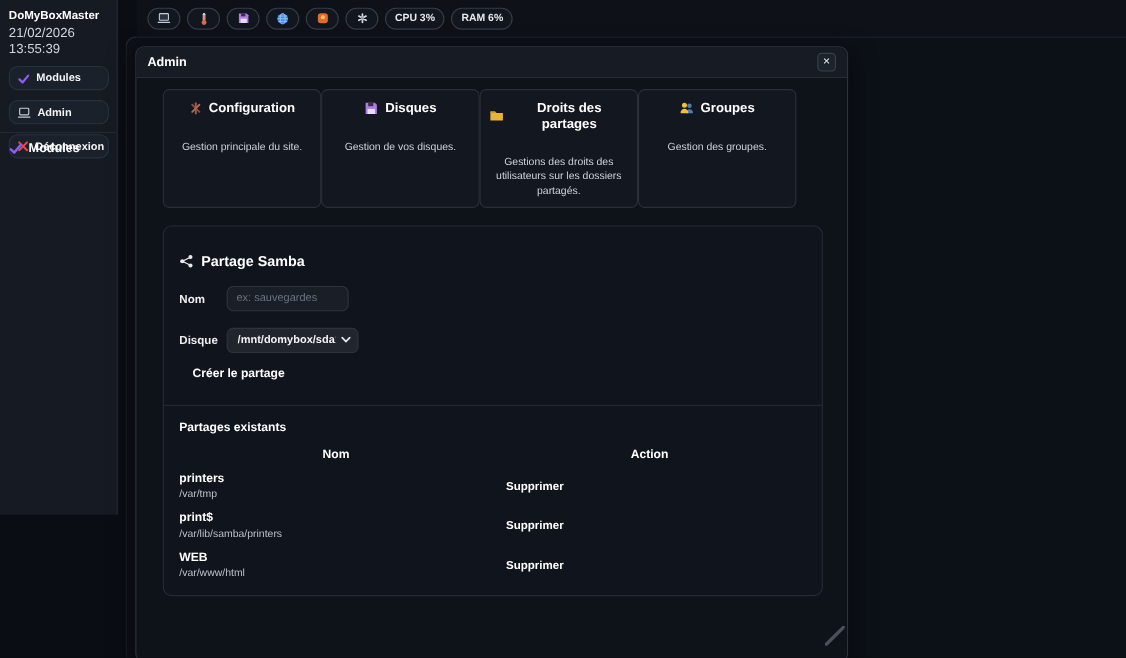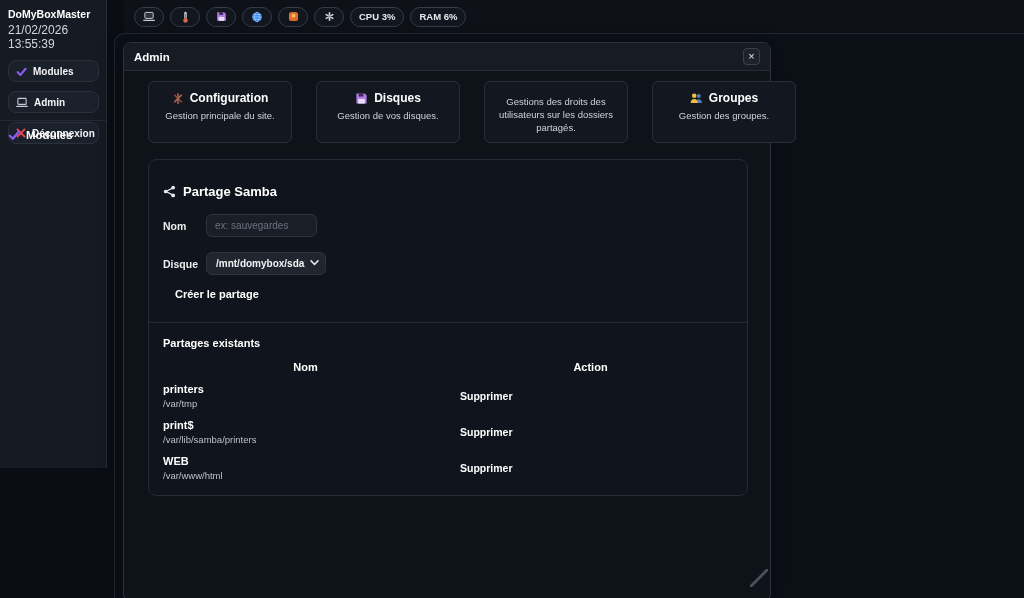--- a/index.html
+++ b/index.html
@@ -41,26 +41,26 @@
     border-radius:8px 8px 0 0; display:flex; align-items:center;
     justify-content:space-between; padding:0 10px; cursor:move; }
   .titlebar .wt { font-size:11.5px; font-weight:bold; color:#ffffff; }
   .close-btn { width:17px; height:17px; border:1px solid #3a414c; border-radius:4px;
     background:#1d232d; color:#e8eaed; font-size:11px; line-height:15px; text-align:center;
     cursor:pointer; }
 
   .win-content { padding:10px 24px 0 24px; }
 
   
-  .cards { display:grid; grid-template-columns:repeat(4,144px); gap:24px; }
+  .cards { display:grid; grid-template-columns:repeat(4,144px); gap:0; }
   .card { background:#13171f; border:1px solid #2a2f38; border-radius:6px;
     padding:9px 8px 8px 8px; text-align:center; cursor:pointer; }
   .card .c-title { display:flex; align-items:center; justify-content:center; gap:6px;
     font-size:12px; font-weight:bold; color:#ffffff; }
-  .card .c-desc { font-size:9.5px; color:#ced3da; margin-top:5px; line-height:1.35; }
+  .card .c-desc { font-size:9.5px; color:#ced3da; margin-top:23px; line-height:1.35; }
 
   
   .panel { margin:16px 0 0 0; background:#10141c; border:1px solid #262b34;
     border-radius:8px; padding:16px 14px 14px 14px; width:600px; }
   .panel-title { display:flex; align-items:center; gap:7px; margin-top:8px; }
   .panel-title span { font-size:13px; font-weight:bold; color:#ffffff; }
   .form-row { display:flex; align-items:center; margin-top:15px; }
   .f-label { font-size:10.5px; font-weight:bold; color:#eceef0; width:43px; }
   .txt-input { width:111px; height:23px; background:#1a1f27; border:1px solid #2e343e;
     border-radius:6px; color:#e8eaed; font-size:10px; padding:0 8px;
@@ -237,20 +237,29 @@
                   <rect x="3.4" y="7.6" width="7.2" height="4.9" fill="#e9defa"></rect>
                 </svg>
             </span>
             <span>Disques</span>
           </div>
           <div class="c-desc">Gestion de vos disques.</div>
         </div>
 
 
         <div class="card">
+          <div class="c-title">
+            <span>
+              <svg width="13" height="12" viewBox="0 0 16 14">
+                  <path d="M1 2.5h5.2l1.6 1.8H15v8.2H1z" fill="#e8b339"></path>
+                  <path d="M1 2.5h5.2l1.6 1.8H1z" fill="#c99a2a"></path>
+                </svg>
+            </span>
+            <span>Droits des partages</span>
+          </div>
           <div class="c-desc">Gestions des droits des utilisateurs sur les dossiers partagés.</div>
         </div>
 
 
 
         <div class="card">
           <div class="c-title">
             <span>
               <svg width="13" height="12" viewBox="0 0 16 14">
                   <circle cx="10.8" cy="4.6" r="2.5" fill="#4a7dbf"></circle>

